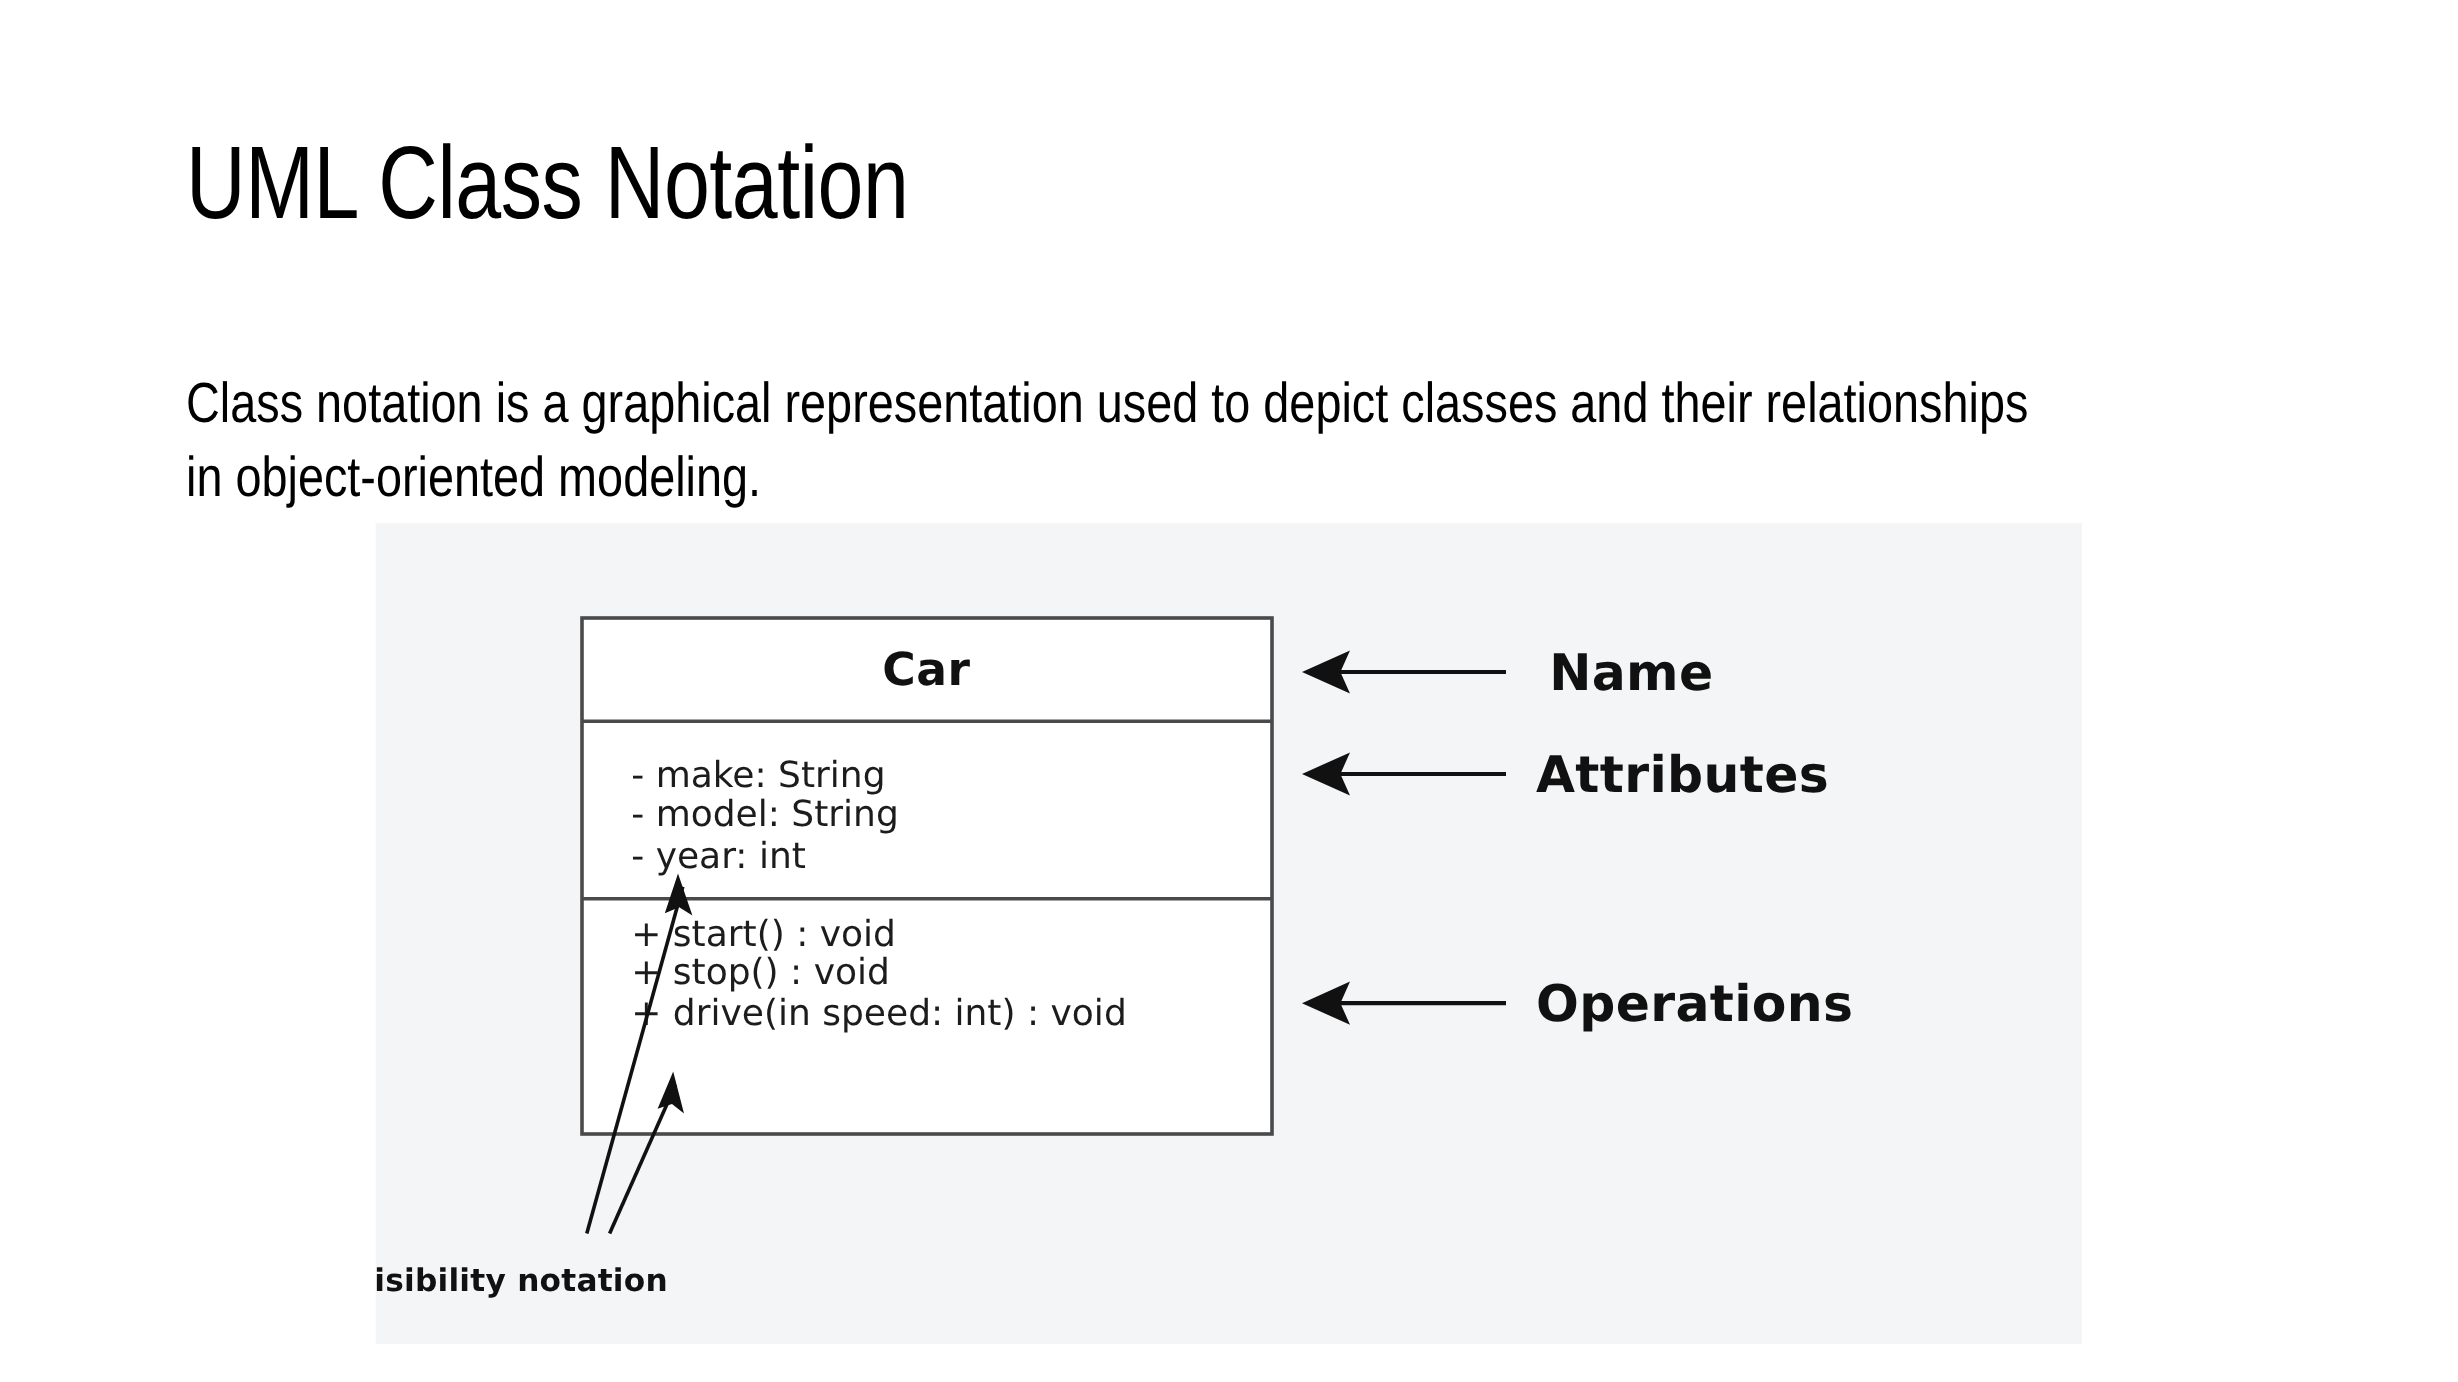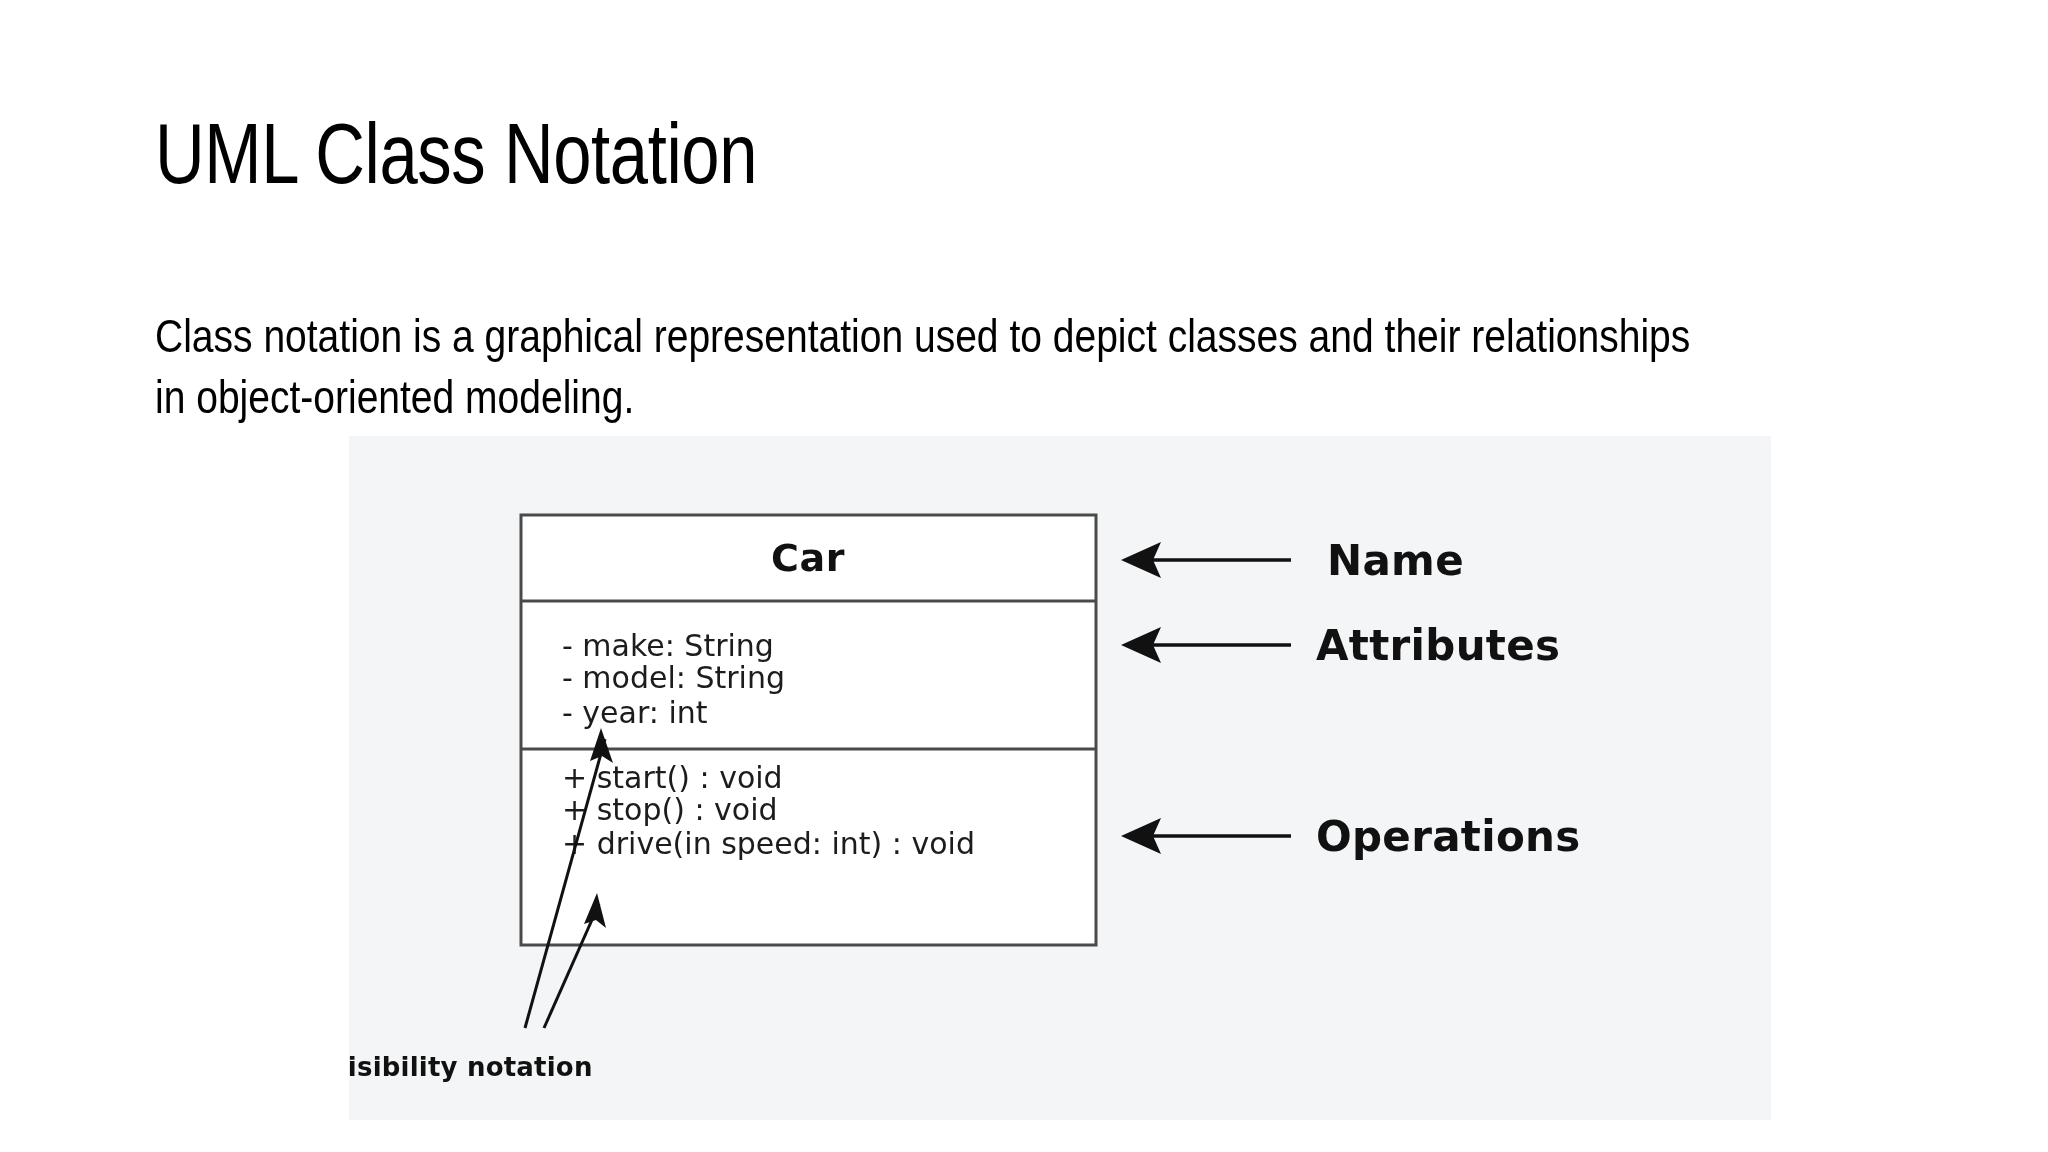--- a/index.html
+++ b/index.html
@@ -44,21 +44,20 @@
   }
 
   
   #diagram-panel {
     position: absolute;
     left: 313px;
     top: 436px;
     width: 1422px;
     height: 684px;
     background: #f3f5f6;
-    margin-left: 36px;
   }
   #diagram-svg {
     position: absolute;
     left: 0;
     top: 0;
     width: 1422px;
     height: 684px;
     display: block;
   }
 

